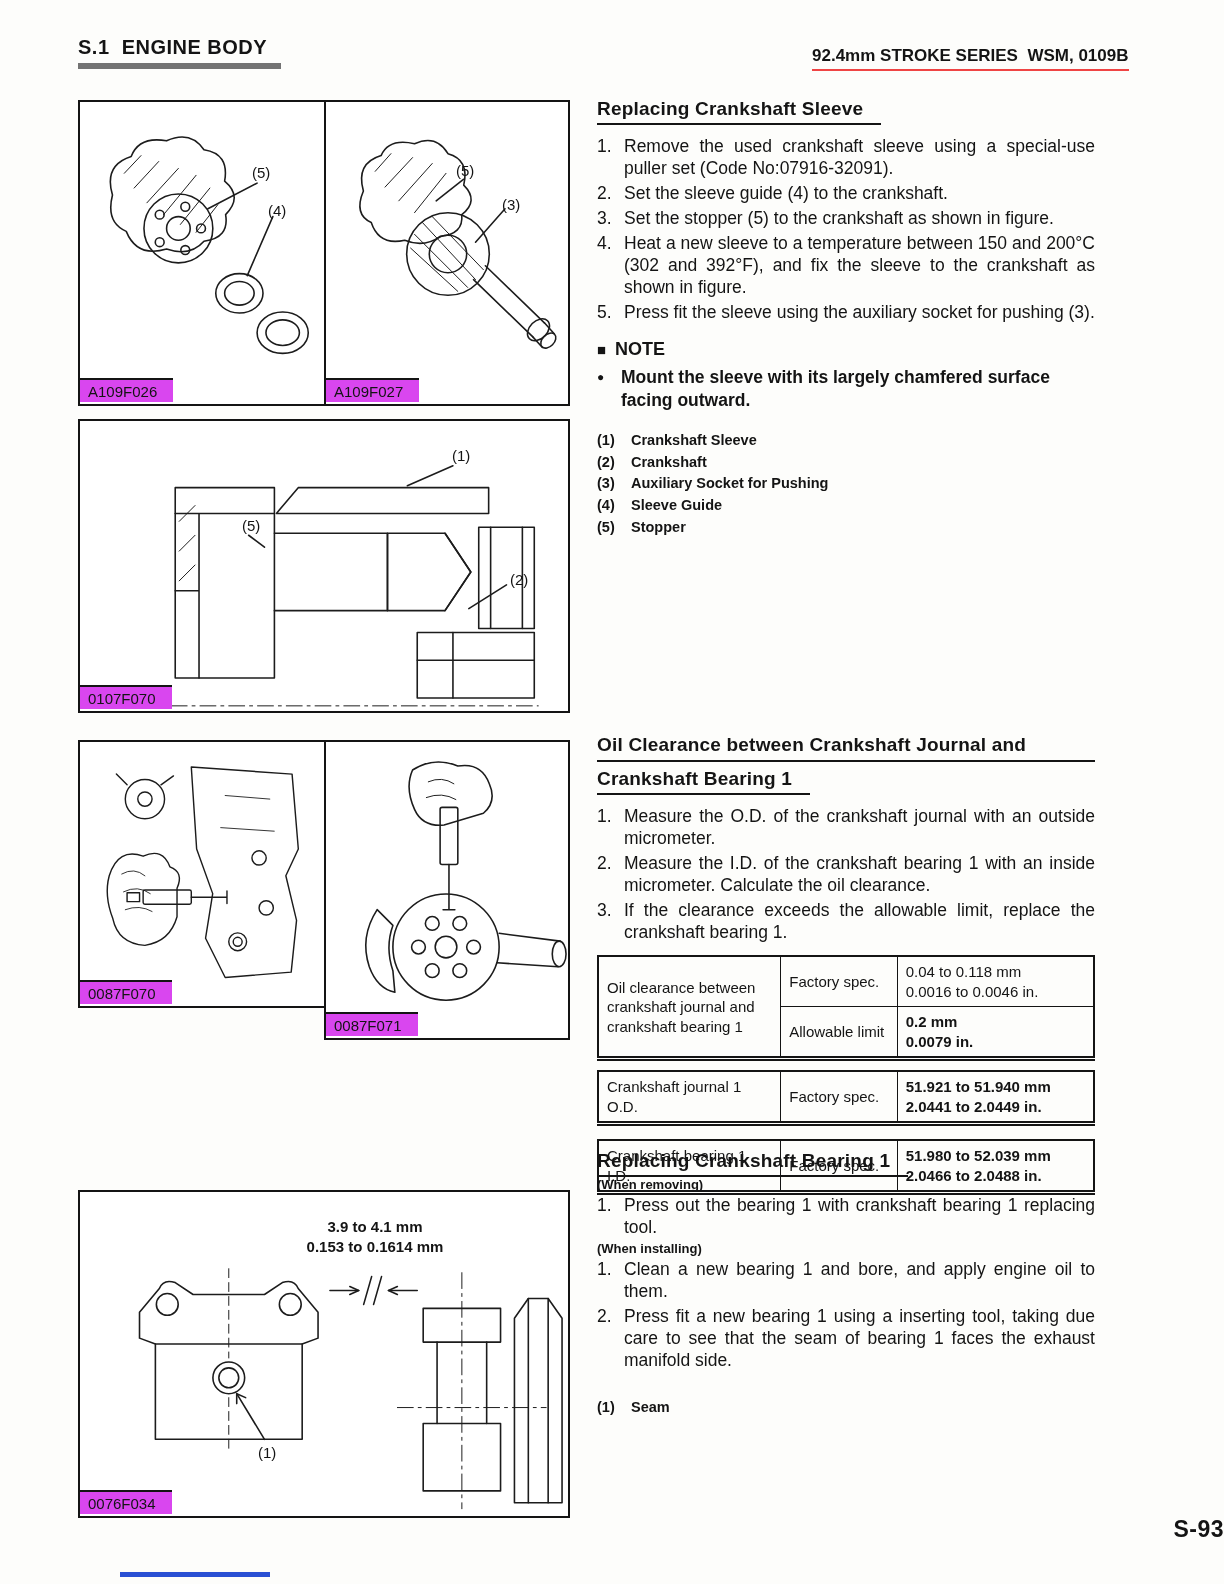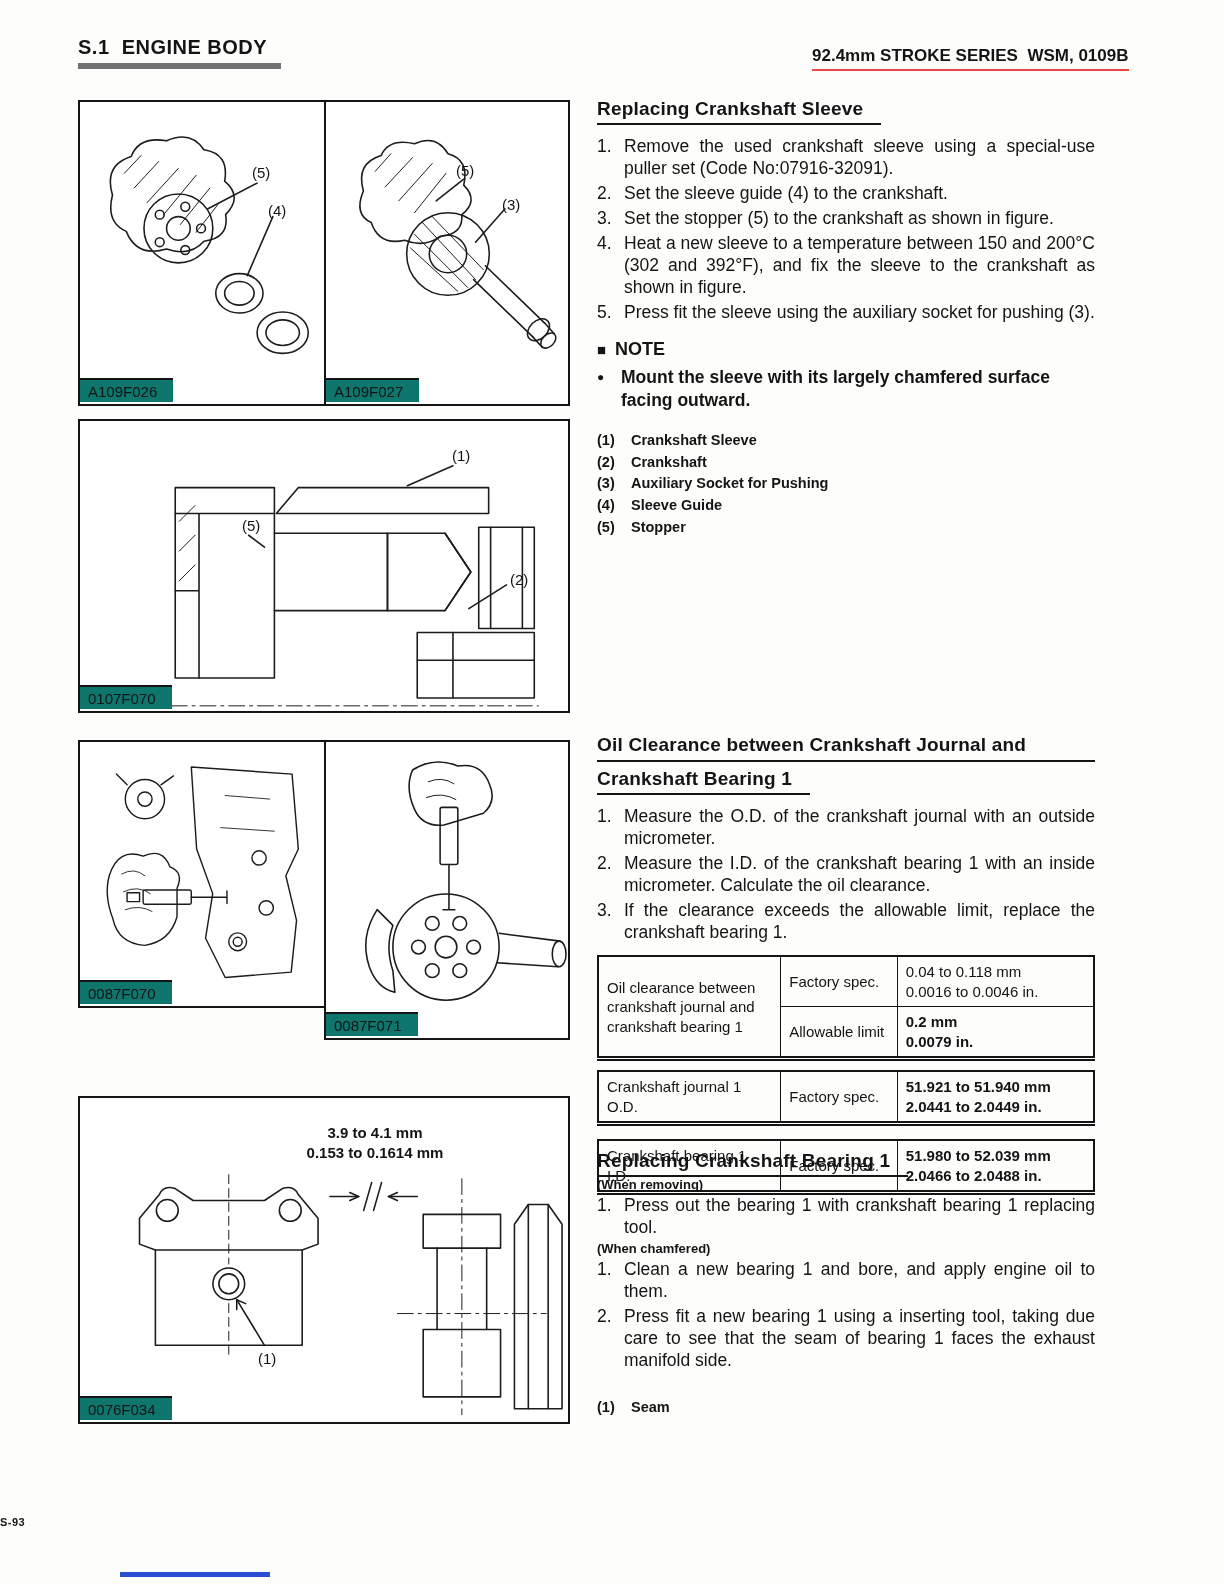--- a/index.html
+++ b/index.html
@@ -24,24 +24,24 @@
     border-bottom:2px solid #ef4444; padding-bottom:3px;
     white-space:pre;
   }
   
   .fig { position:absolute; border:2.5px solid #141414; background:#fff; }
   #fig1 { left:78px;  top:100px;  width:248px; height:306px; }
   #fig2 { left:324px; top:100px;  width:246px; height:306px; }
   #fig3 { left:78px;  top:419px;  width:492px; height:294px; }
   #fig4 { left:78px;  top:740px;  width:248px; height:268px; }
   #fig5 { left:324px; top:740px;  width:246px; height:300px; }
-  #fig6 { left:78px;  top:1096px; width:492px; height:328px; }
+  #fig6 { left:78px;  top:1190px; width:492px; height:328px; }
   .fig svg { position:absolute; left:0; top:0; width:100%; height:100%; }
   .fig-label {
-    position:absolute; left:0; bottom:2px; background:#0f766e;
+    position:absolute; left:0; bottom:2px; background:#d946ef;
     font-size:15px; padding:3px 16px 2px 8px;
     border-top:2px solid #141414;
   }
   .callout { position:absolute; font-size:15px; }
   .dim-text { position:absolute; left:150px; width:290px; text-align:center; font-size:15px; font-weight:bold; }
   
   .sec { position:absolute; left:597px; width:498px; }
   #sec1 { top:98px; }
   #sec2 { top:734px; }
   #sec3 { top:1150px; }
@@ -65,21 +65,21 @@
     width:100%; border-collapse:collapse; table-layout:fixed;
     font-size:15px; margin-top:12px;
     border:2px solid #141414; border-bottom:5px double #141414;
   }
   .spec-table td { border:1.5px solid #141414; padding:5px 8px; vertical-align:middle; line-height:1.3; }
   .spec-table .c1 { width:182px; } .spec-table .c2 { width:116px; } .spec-table .c3 { width:196px; }
   .cell-line { display:block; }
   .val-bold { font-weight:bold; }
   .when { font-size:13px; font-weight:bold; margin-top:0; }
   
-  .footer { position:absolute; left:0; top:1516px; width:100%; text-align:left; font-size:11px; font-weight:bold; letter-spacing:.5px; }
+  .footer { position:absolute; left:0; top:1516px; width:100%; text-align:right; font-size:23px; font-weight:bold; letter-spacing:.5px; }
   .blue-mark { position:absolute; left:120px; top:1572px; width:150px; height:5px; background:#2a50d4; }
   .ink { stroke:#1c1c1c; fill:none; stroke-width:1.6; stroke-linecap:round; stroke-linejoin:round; }
   .thin { stroke-width:1; }
 </style>
 </head>
 <body>
 
 <div class="hdr-left">S.1  ENGINE BODY</div>
 <div class="hdr-right">92.4mm STROKE SERIES  WSM, 0109B</div>
 
@@ -373,21 +373,21 @@
   <div class="h-title">
     <span class="h-underline">Replacing Crankshaft Bearing 1</span>
   </div>
   <div class="when">(When removing)</div>
   <div class="steps" style="margin-top:2px;">
     <div class="step">
       <span class="step-num">1.</span>
       <span class="step-text">Press out the bearing 1 with crankshaft bearing 1 replacing tool.</span>
     </div>
   </div>
-  <div class="when">(When chamfered)</div>
+  <div class="when">(When installing)</div>
   <div class="steps" style="margin-top:2px;">
     <div class="step">
       <span class="step-num">1.</span>
       <span class="step-text">Clean a new bearing 1 and bore, and apply engine oil to them.</span>
     </div>
     <div class="step">
       <span class="step-num">2.</span>
       <span class="step-text">Press fit a new bearing 1 using a inserting tool, taking due care to see that the seam of bearing 1 faces the exhaust manifold side.</span>
     </div>
   </div>

